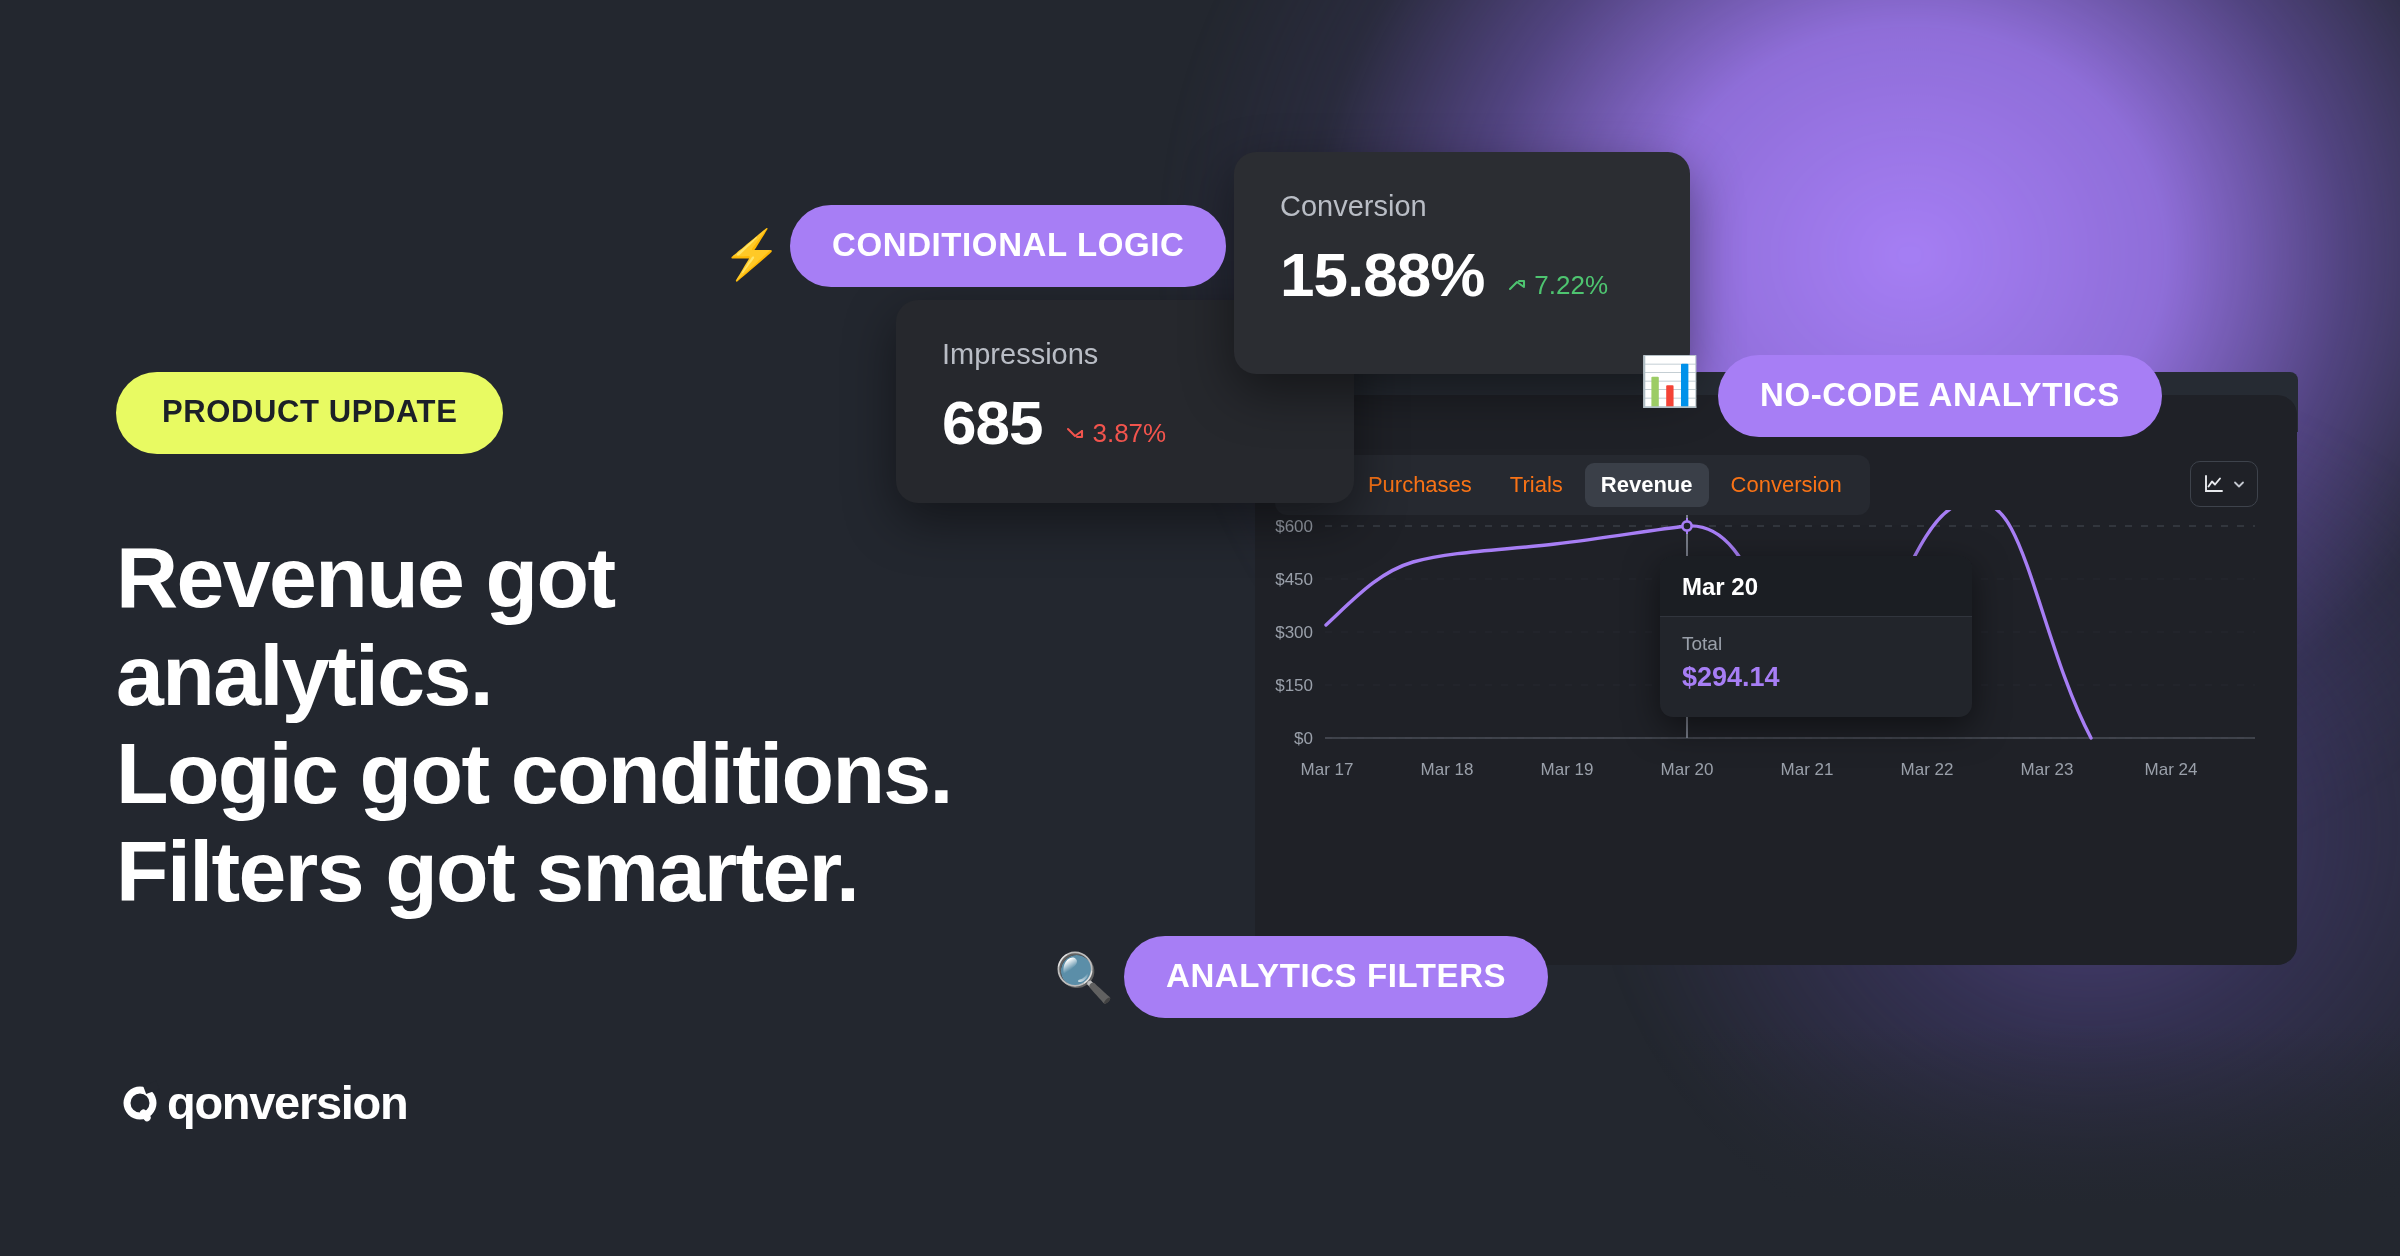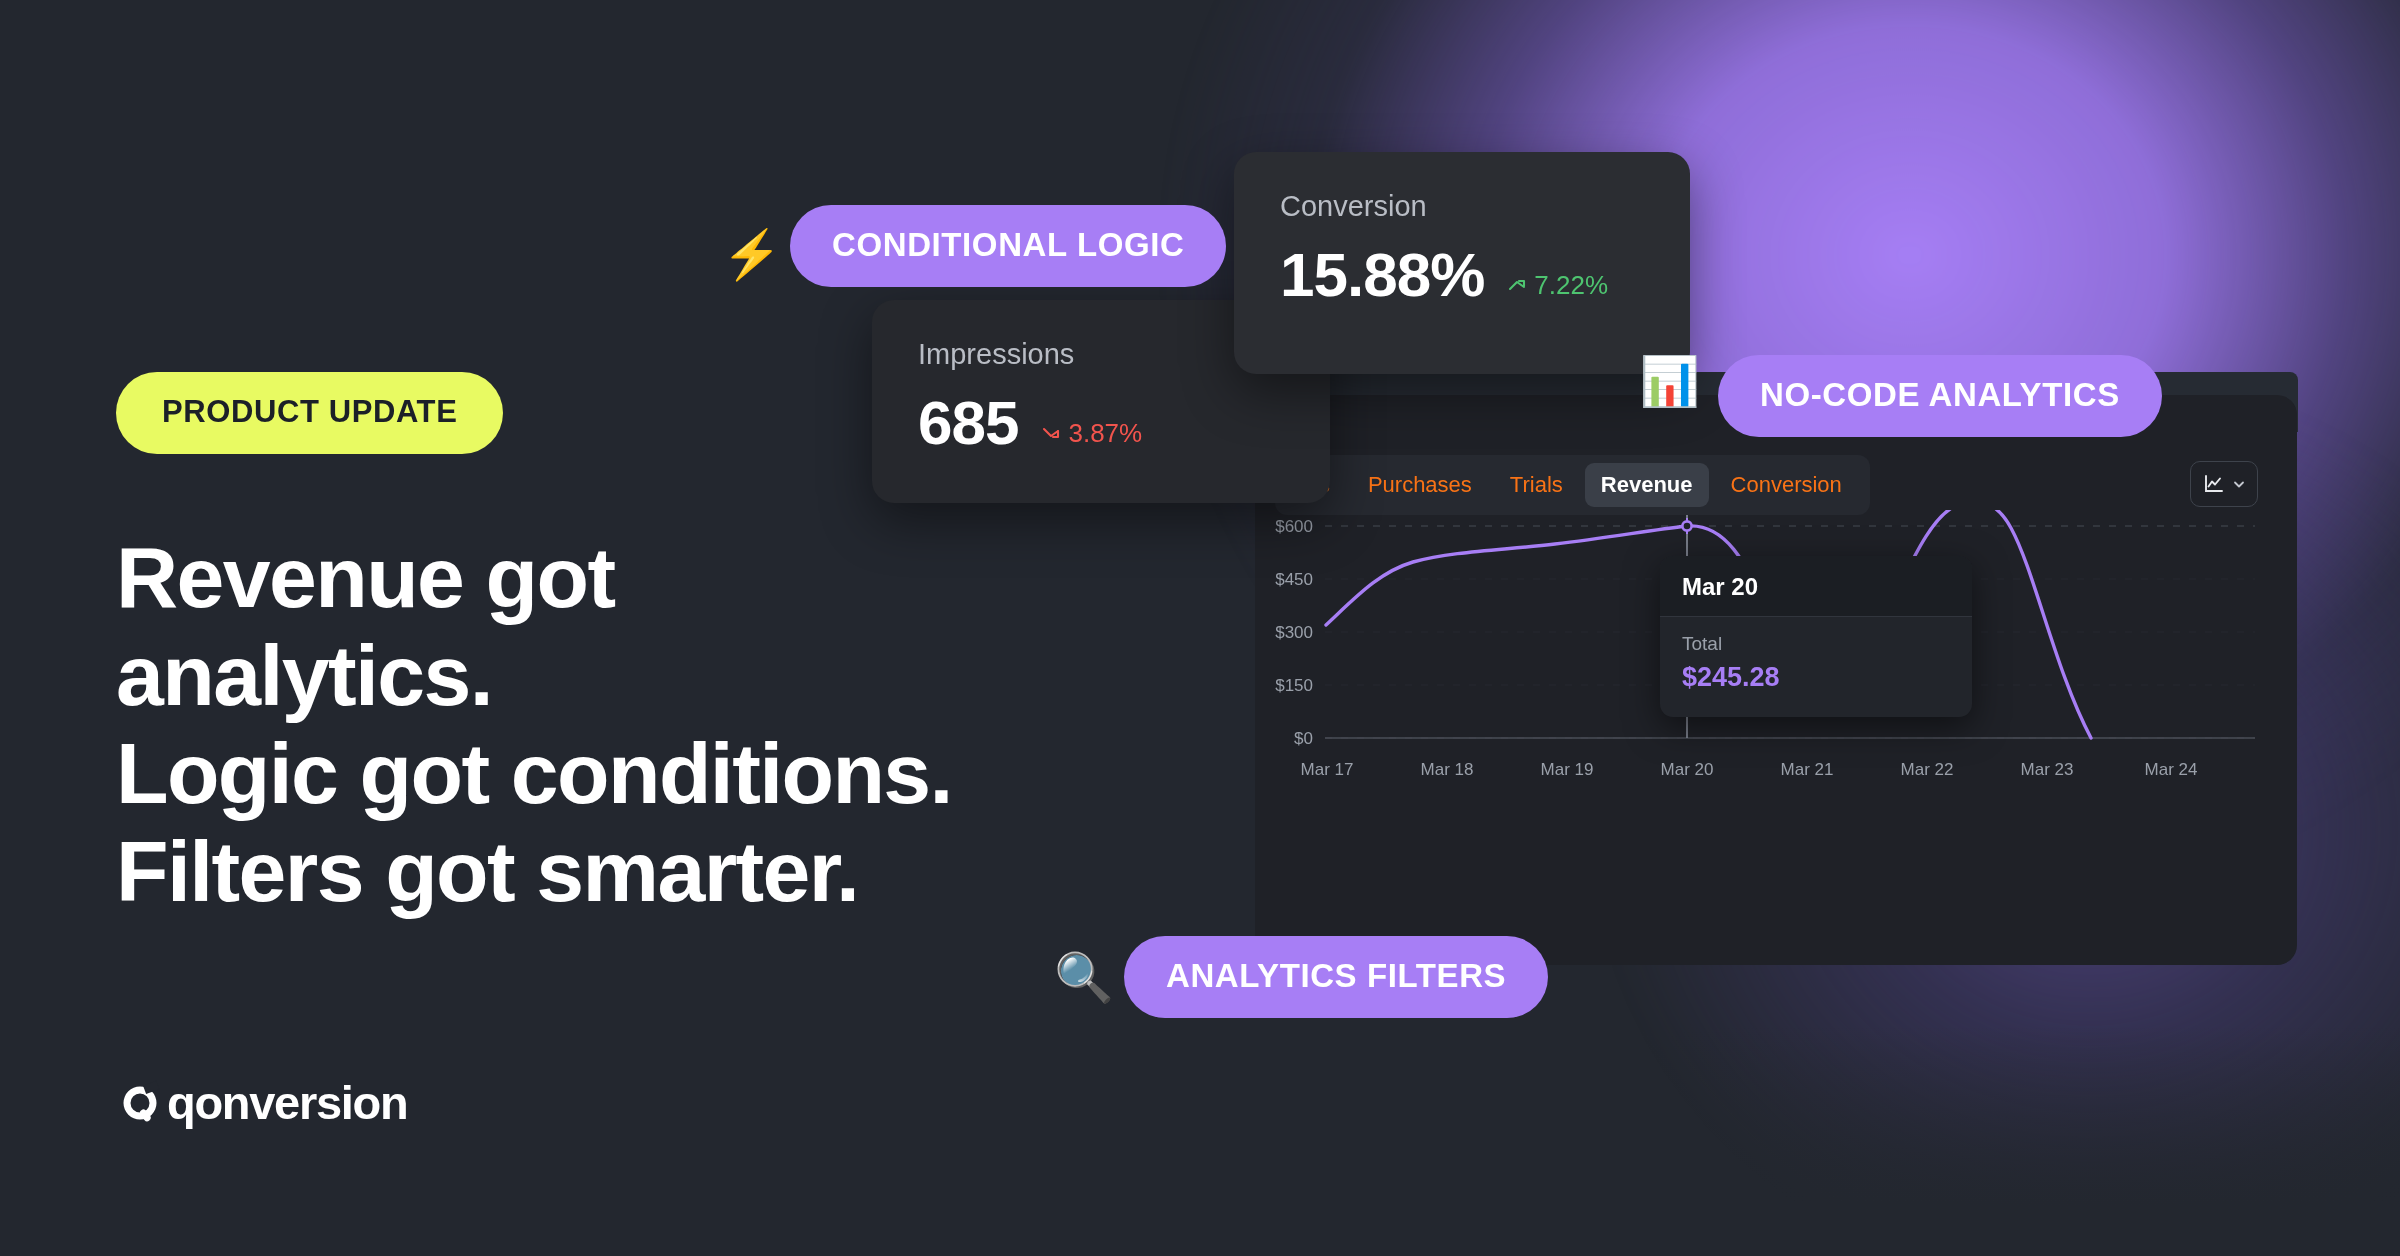--- a/index.html
+++ b/index.html
@@ -188,21 +188,21 @@
   }
 
   
   .card {
     position:absolute;
     background:#26282d;
     border-radius:22px;
     box-shadow:0 18px 52px rgba(0,0,0,0.45);
   }
   .card-impressions {
-    left:872px; top:300px;
+    left:896px; top:300px;
     width:458px; height:203px;
     padding:38px 46px;
   }
   .card-conversion {
     left:1234px; top:152px;
     width:456px; height:222px;
     padding:38px 46px;
     background:#2b2d32;
   }
   .card-label {
@@ -346,21 +346,21 @@
       <path d="M3 5.5 L7 9.5 L11 5.5" fill="none" stroke="#c3c7cf" stroke-width="1.8" stroke-linecap="round" stroke-linejoin="round"></path>
     </svg>
   </div>
 
   <div class="tooltip z3">
     <div class="tooltip-head">
       <div class="tooltip-date">Mar 20</div>
     </div>
     <div class="tooltip-body">
       <div class="tooltip-label">Total</div>
-      <div class="tooltip-value">$245.28</div>
+      <div class="tooltip-value">$294.14</div>
     </div>
   </div>
 
   <div class="card card-impressions z2">
     <div class="card-label">Impressions</div>
     <div class="card-value-row">
       <div class="card-value">685</div>
       <div class="card-delta delta-down">
         <svg width="22" height="22" viewBox="0 0 22 22">
           <path d="M4 7 L11 14 L18 9" fill="none" stroke="#f2544d" stroke-width="2.1" stroke-linecap="round" stroke-linejoin="round"></path>

